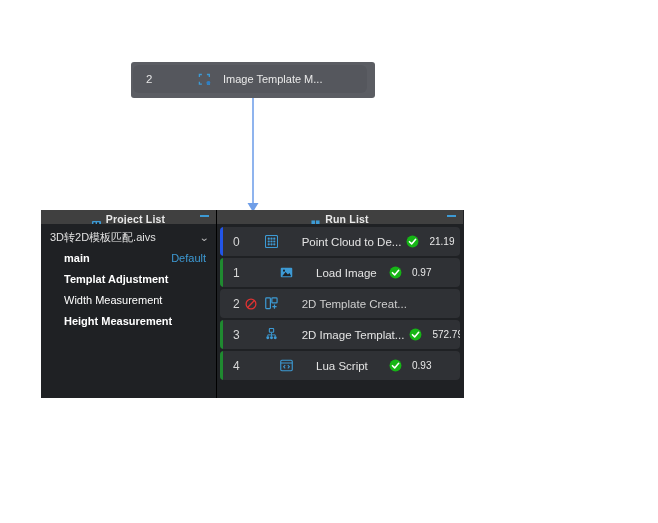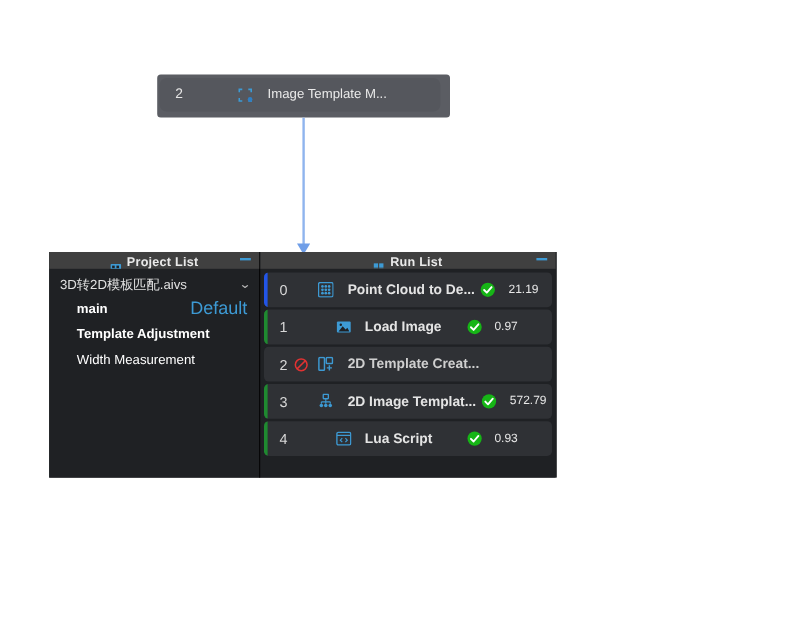--- a/index.html
+++ b/index.html
@@ -131,21 +131,21 @@
   }
   .proj-row{
     height:21px;
     display:flex;
     align-items:center;
     padding:0 10px 0 23px;
     font-size:11px;
     justify-content:space-between;
   }
   .proj-row .name{white-space:nowrap;}
-  .proj-row .val{font-size:15px;}
+  .proj-row .val{font-size:11px;}
 
   
   #run-panel{
     width:246px;
     background:#1f2124;
   }
   #run-body{padding-top:3px;}
   .run-row{
     position:relative;
     height:29px;
@@ -176,26 +176,25 @@
     flex:0 0 auto;
   }
   .run-row .op-icon{
     width:20px;
     display:flex;
     align-items:center;
     justify-content:center;
     flex:0 0 auto;
   }
   .run-row .op-label{
-    margin-left:8px;
+    margin-left:20px;
     color:#e4e4e4;
     font-size:11.5px;
     white-space:nowrap;
     flex:1 1 auto;
-    font-weight:bold;
   }
   .run-row .ok{
     width:22px;
     display:flex;align-items:center;justify-content:center;
     flex:0 0 auto;
   }
   .run-row .time{
     width:54px;
     color:#e8e8e8;
     font-size:10px;
@@ -253,25 +252,29 @@
       <div class="proj-file">
         <span>3D转2D模板匹配.aivs</span>
         <span class="chev">⌄</span>
       </div>
       <div id="project-items">
           <div class="proj-row">
             <span class="name" style="color: rgb(255, 255, 255); font-weight: bold;">main</span>
             <span class="val" style="color: rgb(61, 154, 212);">Default</span>
           </div>
           <div class="proj-row">
-            <span class="name" style="color: rgb(255, 255, 255); font-weight: bold;">Template Adjustment</span>
+            <span class="name" style="color: rgb(255, 255, 255); font-weight: bold;">Templat Adjustment</span>
             <span class="val"></span>
           </div>
           <div class="proj-row">
             <span class="name" style="color: rgb(255, 255, 255); font-weight: normal;">Width Measurement</span>
+            <span class="val"></span>
+          </div>
+          <div class="proj-row">
+            <span class="name" style="color: rgb(255, 255, 255); font-weight: bold;">Height Measurement</span>
             <span class="val"></span>
           </div>
         </div>
     </div>
   </div>
 
   <div class="panel" id="run-panel">
 
     <div class="panel-header">
       <div class="hdr-inner">

